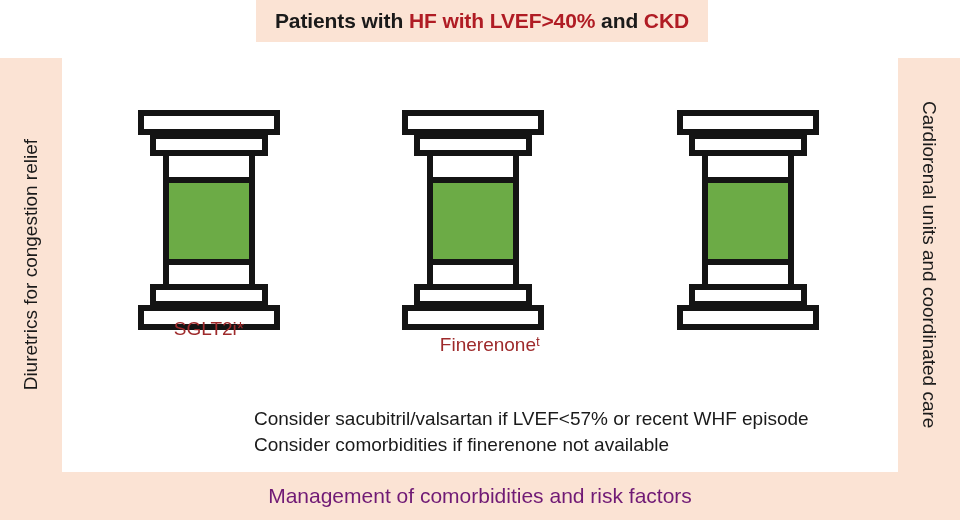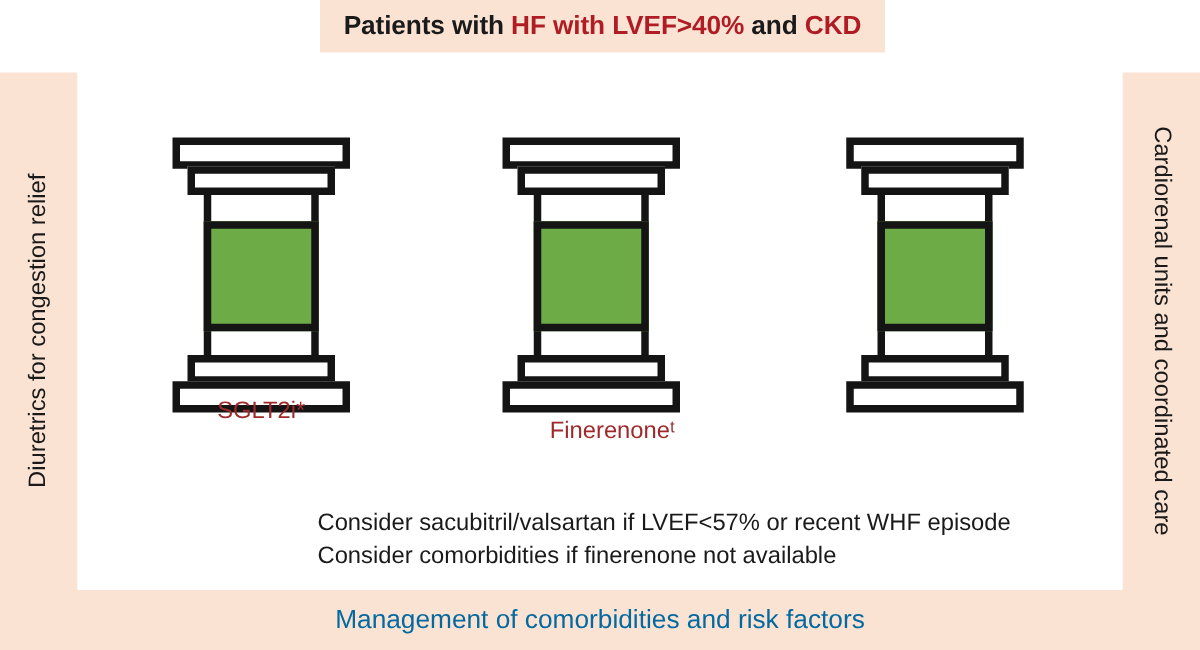--- a/index.html
+++ b/index.html
@@ -66,21 +66,21 @@
     top: 472px;
     width: 960px;
     height: 48px;
     background: #fbe3d4;
     display: flex;
     align-items: center;
     justify-content: center;
   }
   .bottom-text {
     font-size: 21px;
-    color: #0369a1;
+    color: #701a75;
     white-space: nowrap;
   }
 
   
   .stage {
     position: absolute;
     left: 62px;
     top: 58px;
     width: 836px;
     height: 414px;

